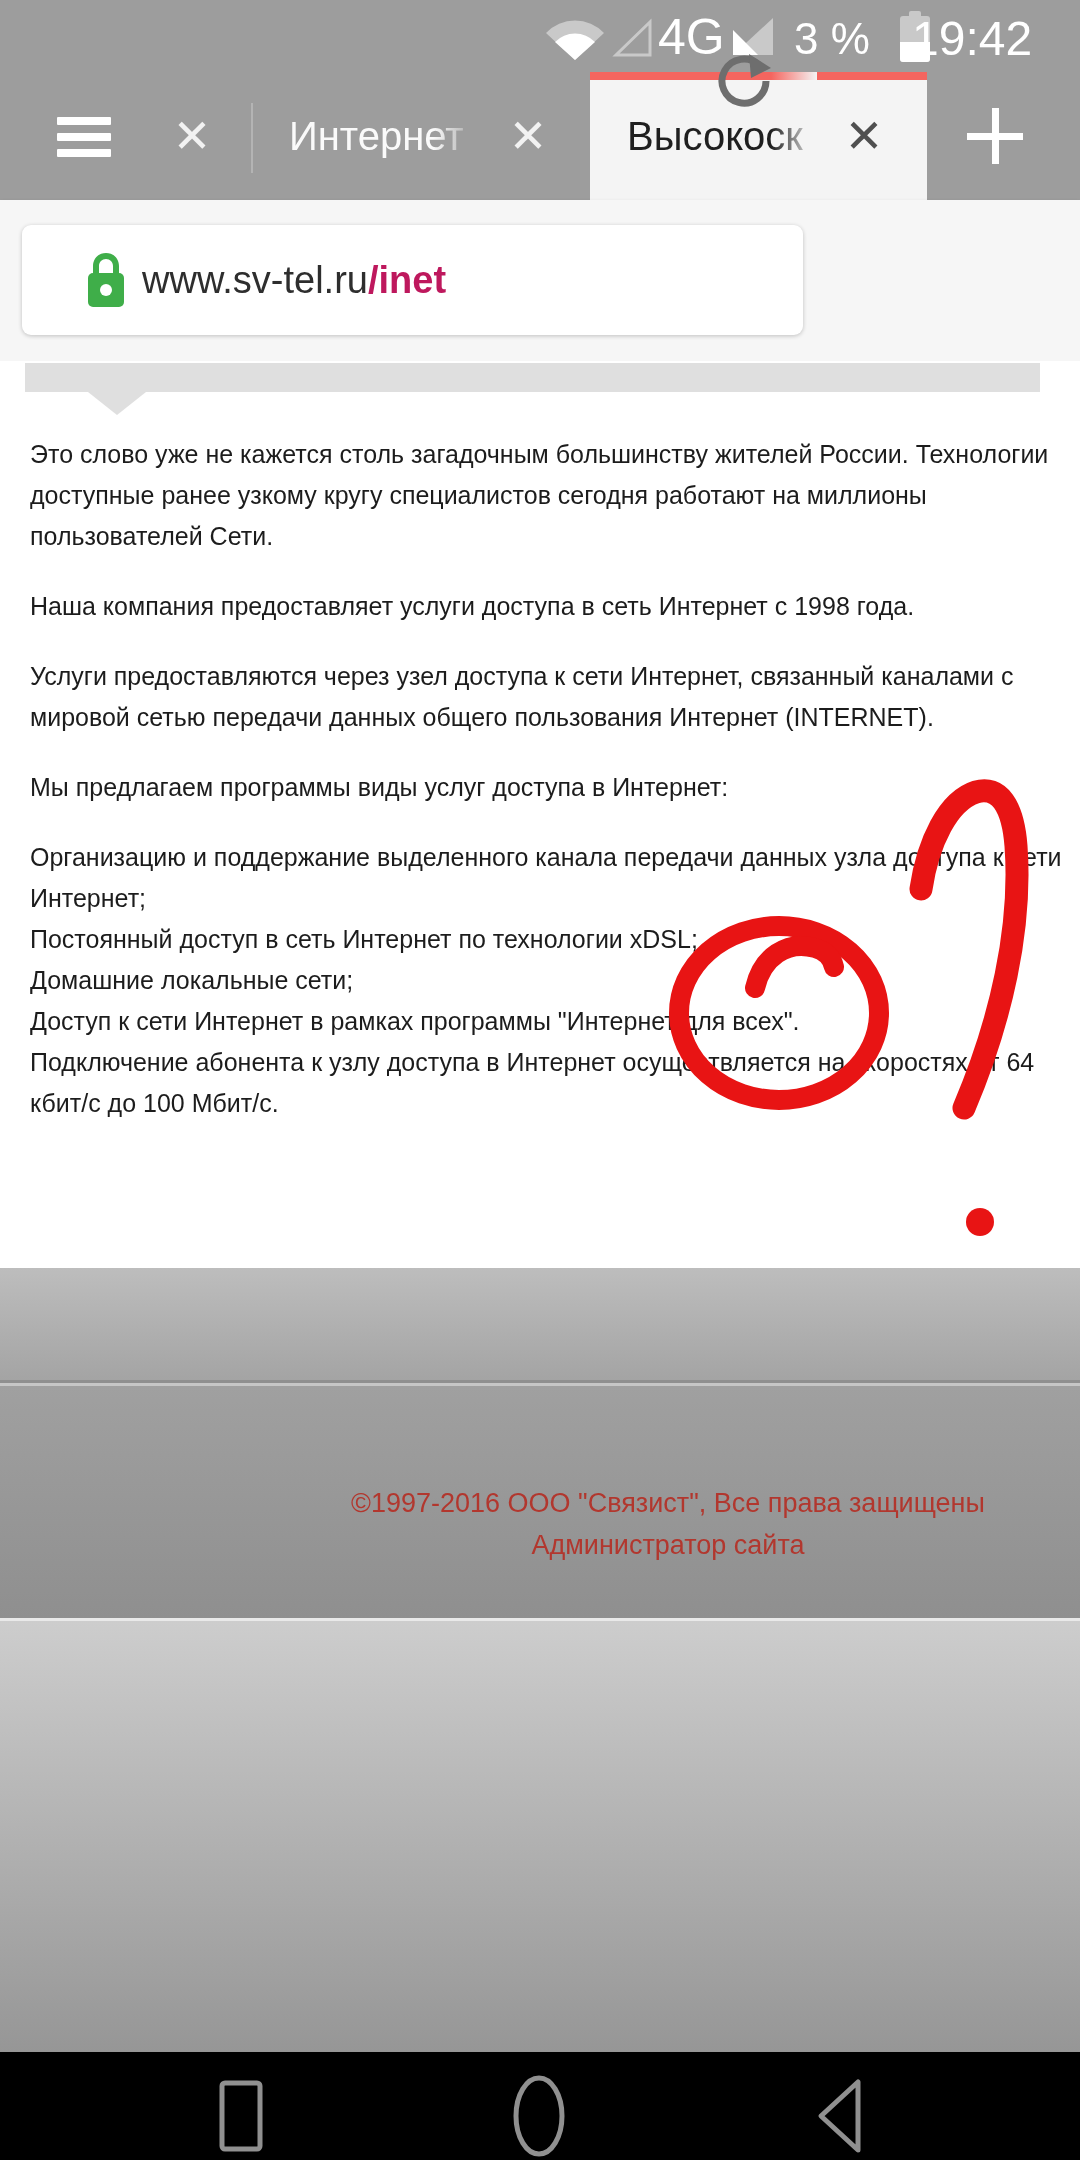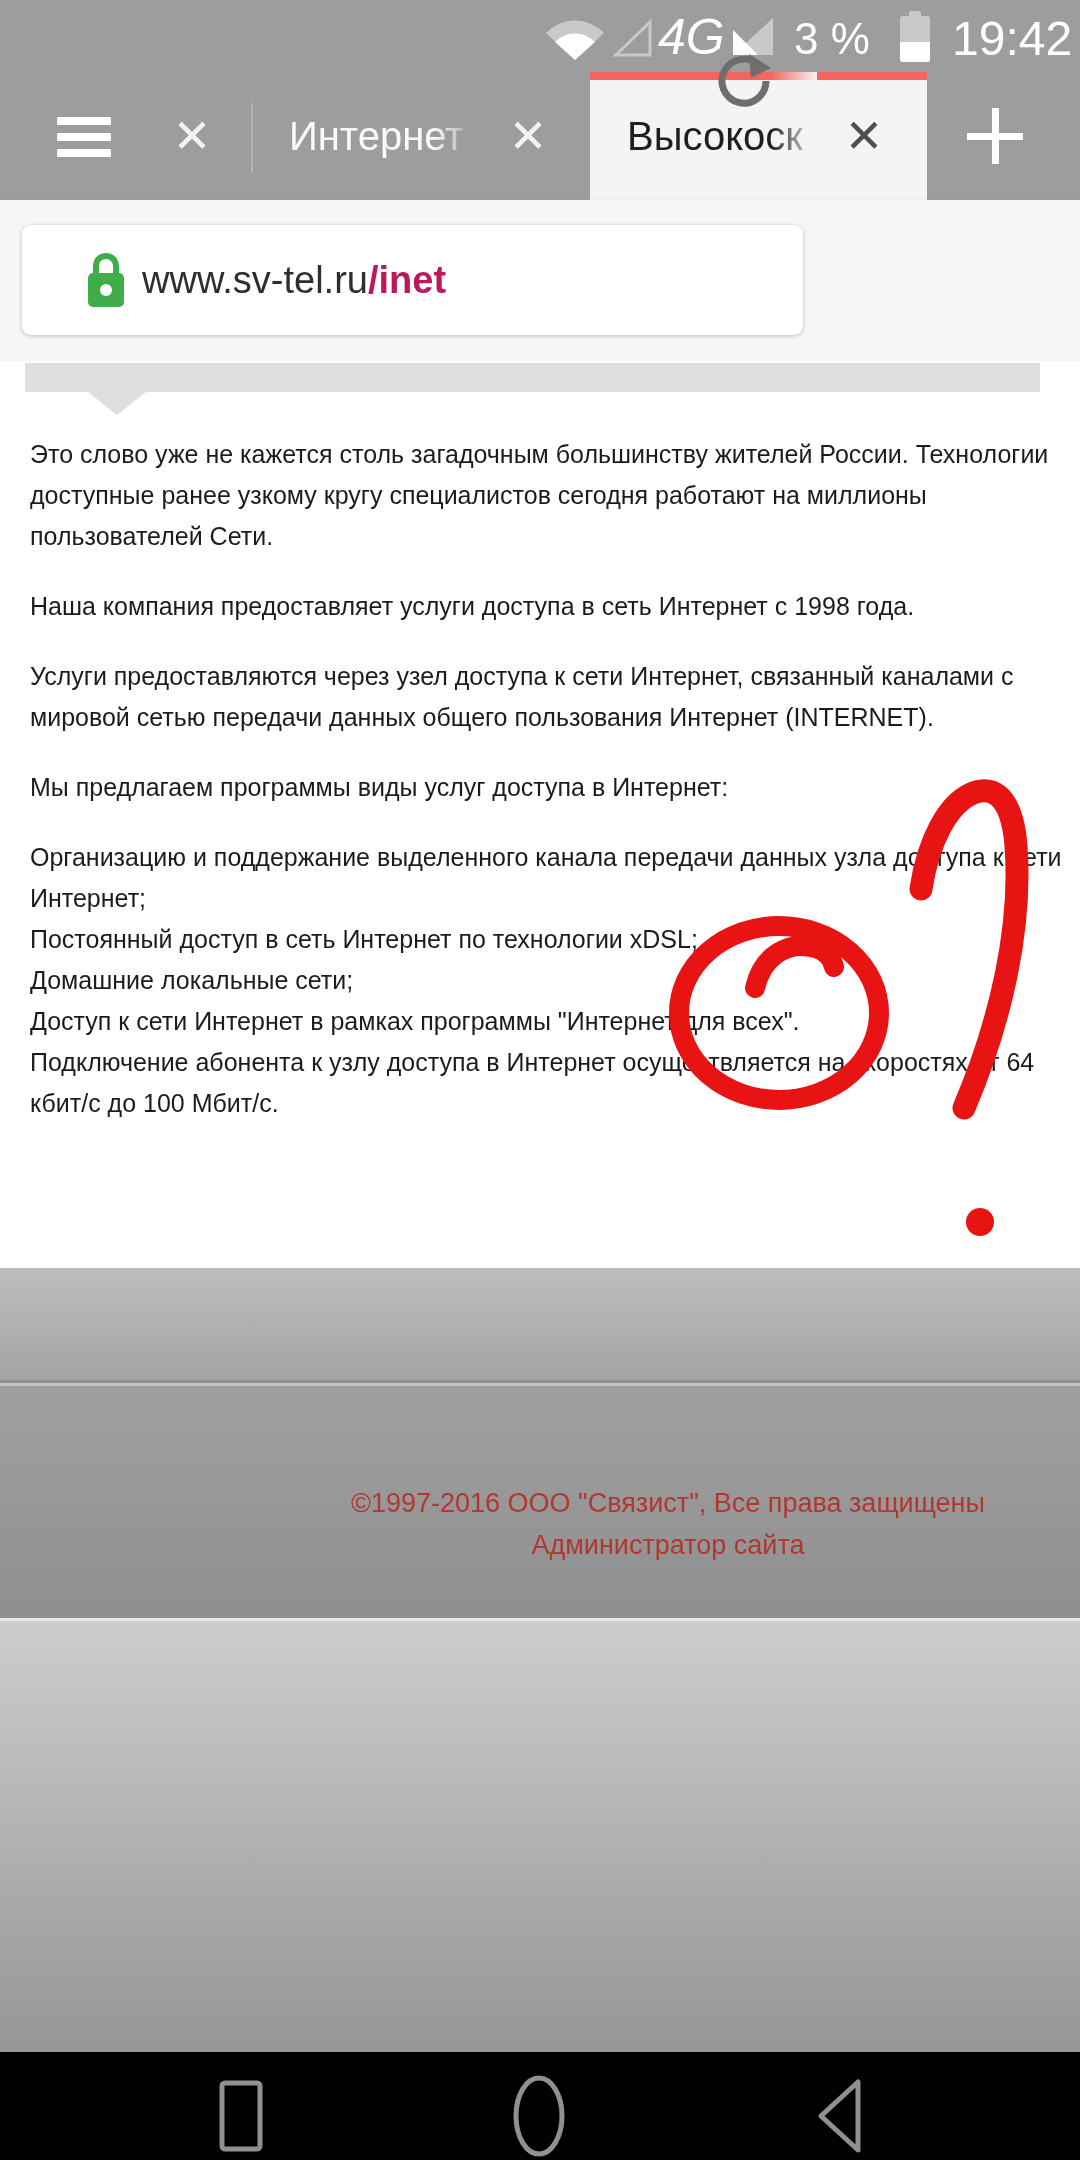--- a/index.html
+++ b/index.html
@@ -5,23 +5,23 @@
   html,body{margin:0;padding:0;}
   body{
     width:1080px;height:2160px;position:relative;overflow:hidden;
     background:#ffffff;font-family:"Liberation Sans",sans-serif;
     -webkit-font-smoothing:antialiased;
   }
   
   .header{position:absolute;left:0;top:0;width:1080px;height:200px;background:#9d9d9d;}
   .statusbar{position:absolute;left:0;top:0;width:1080px;height:72px;}
   .sb-item{position:absolute;color:#ffffff;}
-  .sb-4g{left:658px;top:8px;font-size:50px;font-weight:400;font-style:italic;}
+  .sb-4g{left:658px;top:8px;font-size:50px;font-weight:400;}
   .sb-pct{left:794px;top:14px;font-size:44px;}
-  .sb-time{left:912px;top:11px;font-size:48px;margin-left:40px;}
+  .sb-time{left:912px;top:11px;font-size:48px;}
   .battery{position:absolute;left:900px;top:16px;width:30px;height:46px;background:#c9c9c9;border-radius:3px;}
   .battery:before{content:"";position:absolute;left:9px;top:-5px;width:12px;height:5px;background:#c9c9c9;border-radius:2px 2px 0 0;}
   .battery .charge{position:absolute;left:0;bottom:0;width:30px;height:20px;background:#ffffff;border-radius:0 0 3px 3px;}
   
   .tabstrip{position:absolute;left:0;top:72px;width:1080px;height:128px;}
   .hamburger{position:absolute;left:57px;top:45px;width:54px;height:40px;}
   .hamburger i{display:block;width:54px;height:8px;background:#ffffff;margin-bottom:8px;border-radius:1px;}
   .tab-x{position:absolute;top:0;height:128px;display:flex;align-items:center;justify-content:center;
          font-size:46px;color:#f2f2f2;width:60px;font-weight:300;}
   .x1{left:162px;}

